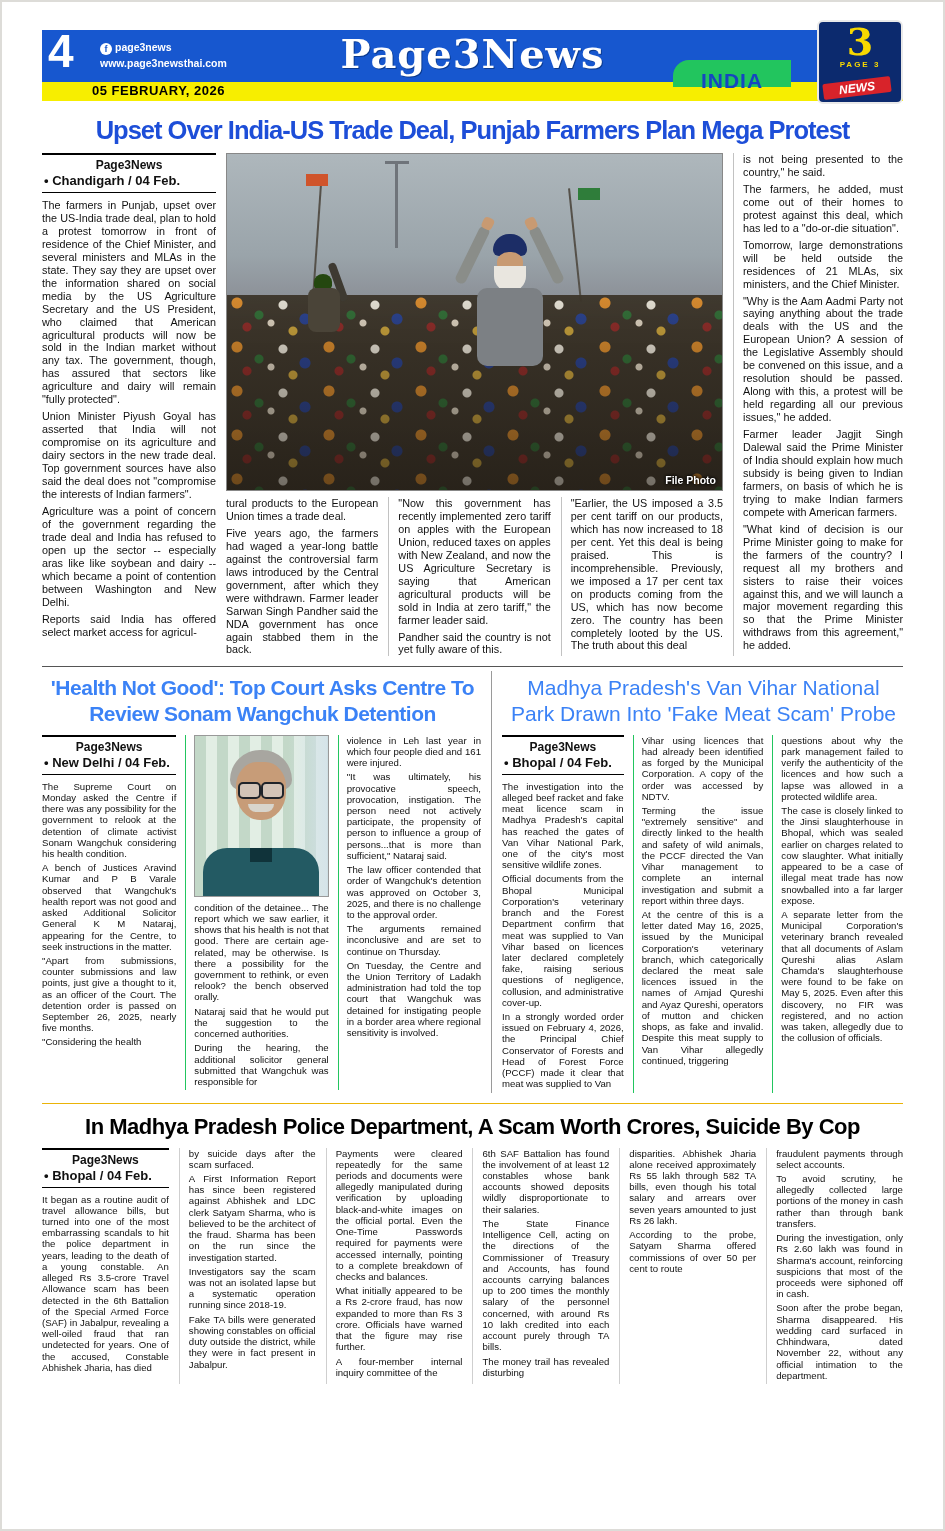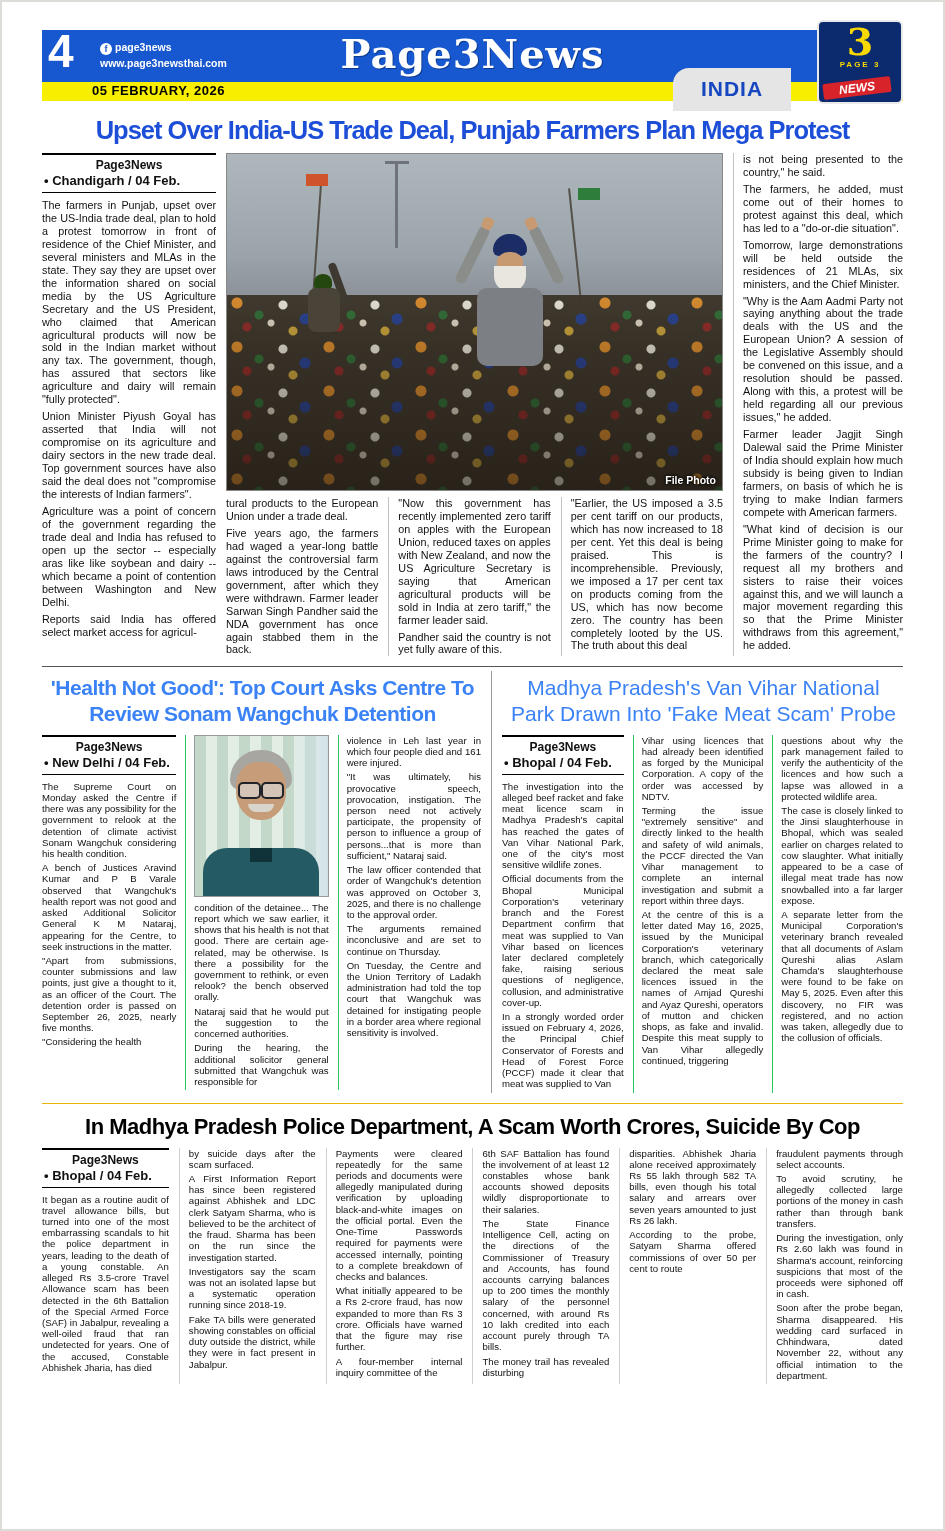--- a/index.html
+++ b/index.html
@@ -15,21 +15,21 @@
   .hdr-blue { position:absolute; left:0; top:0; right:0; height:52px; background:#1757cf; }
   .hdr-yellow { position:absolute; left:0; top:52px; right:0; height:19px; background:#f7ee00; }
   .pageno { position:absolute; left:6px; top:-2px; color:#fff; font-size:46px; font-weight:bold; line-height:1; }
   .social { position:absolute; left:58px; top:10px; color:#fff; font-size:10.5px; font-weight:bold; line-height:1.5; }
   .fb-ic { display:inline-block; width:12px; height:12px; background:#fff; color:#1757cf; border-radius:50%;
            font-size:9px; font-weight:bold; text-align:center; line-height:12px; margin-right:3px; vertical-align:-1px; }
   .masthead { position:absolute; left:0; right:0; top:2px; text-align:center; color:#fff;
               font-family:"DejaVu Serif", serif; font-weight:bold; font-size:40px; line-height:1.1;
               letter-spacing:1px; text-shadow:1px 1px 0 #0b3a8e; }
   .datebar { position:absolute; left:6px; top:53px; font-size:13px; font-weight:bold; color:#000; letter-spacing:0.5px;margin-left:44px; }
-  .india-tab { position:absolute; right:112px; top:38px; width:118px; height:43px; background:#e5e5e5;
+  .india-tab { position:absolute; right:112px; top:30px; width:118px; height:27px; background:#22c55e;
                border-radius:16px 0 0 0; text-align:center; line-height:41px;
                color:#1646c0; font-weight:bold; font-size:21px; letter-spacing:1px; }
   .logo { position:absolute; right:0; top:-10px; width:86px; height:84px; background:#0c2a6e;
           border-radius:6px; border:2px solid #e9e9e9; text-align:center; }
   .logo-3 { color:#f7d800; font-family:"DejaVu Serif", serif; font-weight:bold; font-size:38px; line-height:40px; }
   .logo-page3 { color:#f7d800; font-size:8px; font-weight:bold; letter-spacing:2px; margin-top:-2px; }
   .logo-news { position:absolute; left:4px; right:10px; bottom:6px; background:#d8232a; color:#fff;
                font-style:italic; font-weight:bold; font-size:12px; line-height:16px;
                transform:rotate(-7deg); border-radius:2px; }
   
@@ -186,21 +186,21 @@
               </div>
             <div class="turban"></div>
             <div class="face"></div>
             <div class="beard"></div>
             <div class="torso"></div>
           </div>
           <span class="caption">File Photo</span>
         </div>
         <div class="midcols">
           <div class="coltext">
-              <p>tural products to the European Union under a trade deal.</p>
+              <p>tural products to the European Union times a trade deal.</p>
               <p>Five years ago, the farmers had waged a year-long battle against the controversial farm laws introduced by the Central government, after which they were withdrawn. Farmer leader Sarwan Singh Pandher said the NDA government has once again stabbed them in the back.</p>
             </div>
           <div class="coltext">
               <p>"Now this government has recently implemented zero tariff on apples with the European Union, reduced taxes on apples with New Zealand, and now the US Agriculture Secretary is saying that American agricultural products will be sold in India at zero tariff," the farmer leader said.</p>
               <p>Pandher said the country is not yet fully aware of this.</p>
             </div>
           <div class="coltext">
               <p>"Earlier, the US imposed a 3.5 per cent tariff on our products, which has now increased to 18 per cent. Yet this deal is being praised. This is incomprehensible. Previously, we imposed a 17 per cent tax on products coming from the US, which has now become zero. The country has been completely looted by the US. The truth about this deal</p>
             </div>
         </div>

